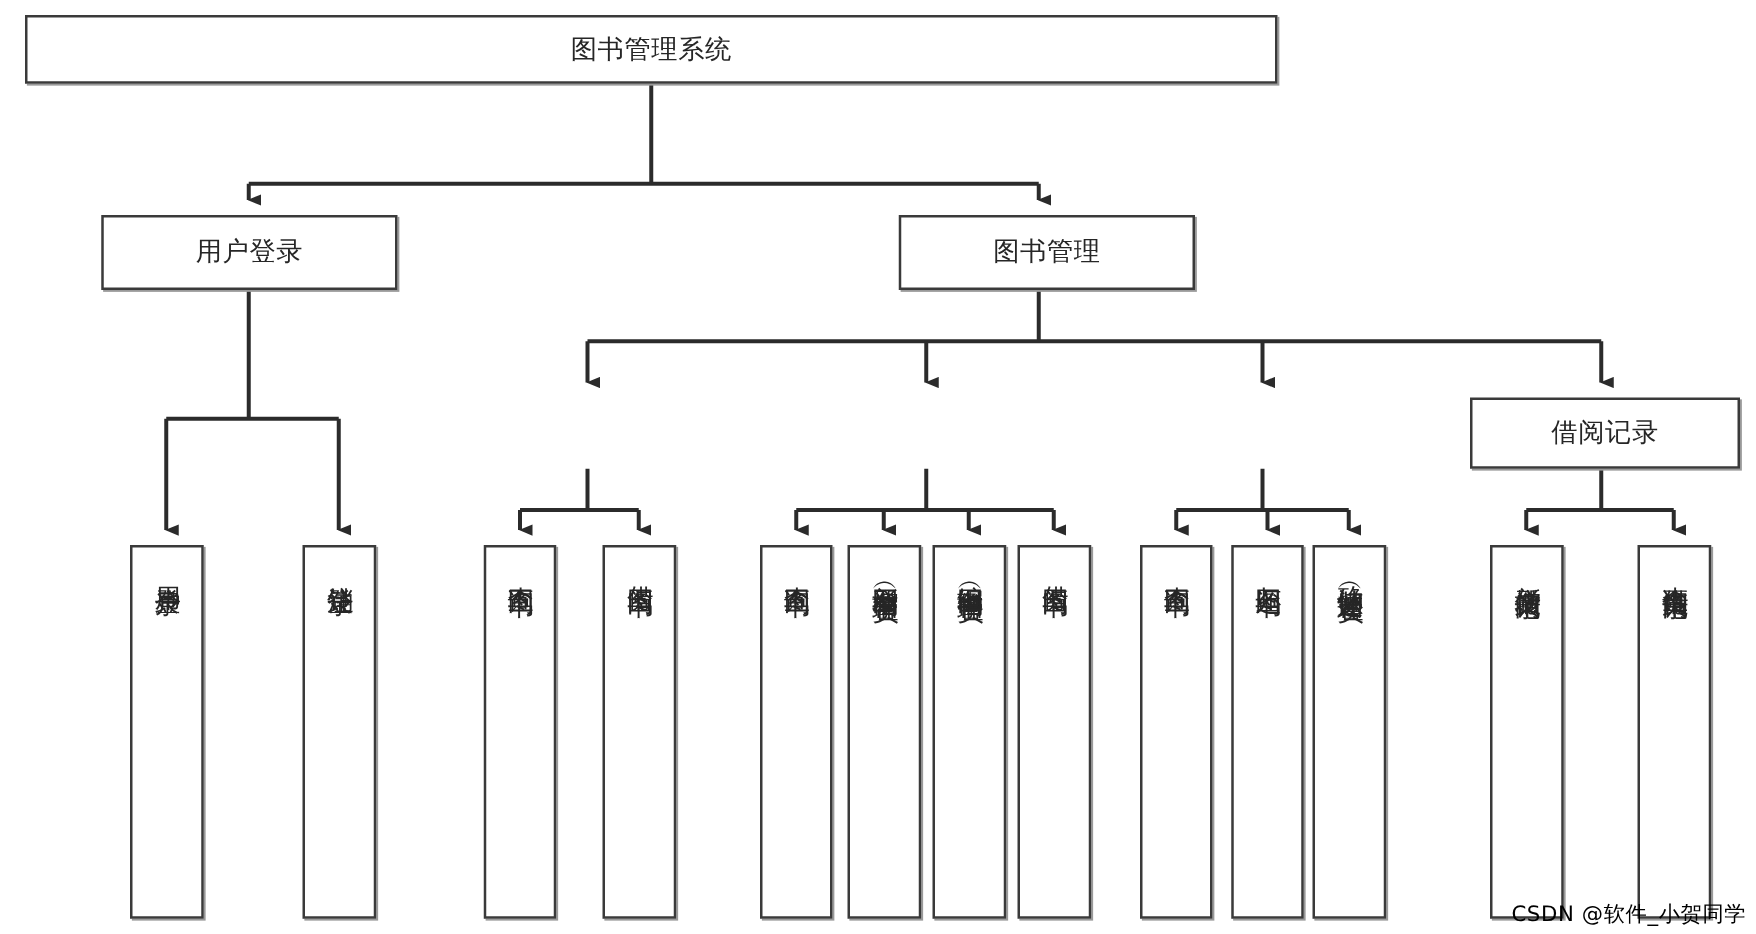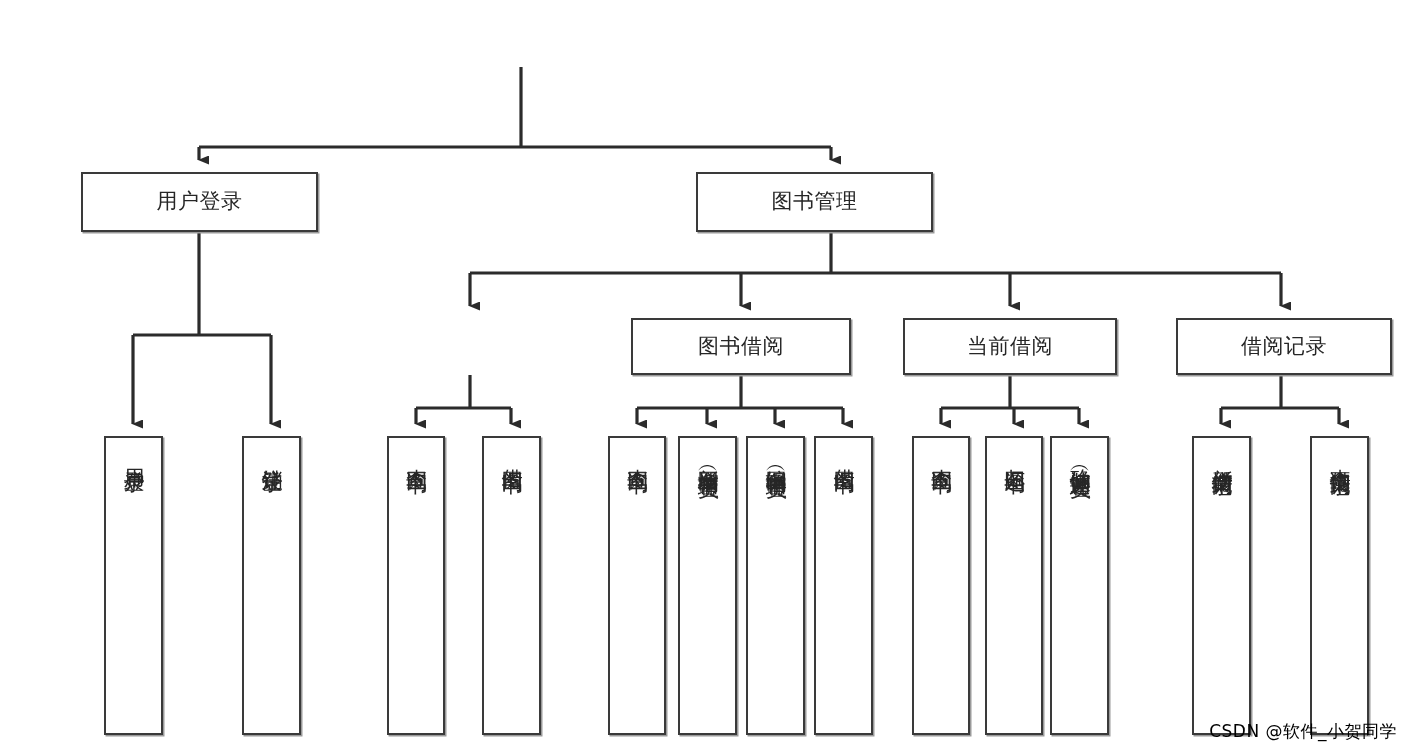--- a/index.html
+++ b/index.html
@@ -114,34 +114,31 @@
       <path d="M1014,408 L1014,424" marker-end="url(#arrow)"></path>
       <path d="M1079,408 L1079,424" marker-end="url(#arrow)"></path>
 
       <path d="M1281,375 L1281,408"></path>
       <path d="M1221,408 L1339,408"></path>
       <path d="M1221,408 L1221,424" marker-end="url(#arrow)"></path>
       <path d="M1339,408 L1339,424" marker-end="url(#arrow)"></path>
     </g>
   </svg>
 
+  <div class="node horizontal" style="left:20px; top:12px; width:1002px; height:55px;">
+    <span>图书管理系统</span>
+  </div>
 
   <div class="node horizontal" style="left:81px; top:172px; width:237px; height:60px;">
     <span>用户登录</span>
   </div>
-  <div class="node horizontal" style="left:696px; top:172px; width:237px; height:60px;">
+  <div class="node horizontal" style="left:719px; top:172px; width:237px; height:60px;">
     <span>图书管理</span>
   </div>
 
-  <div class="node horizontal" style="left:631px; top:318px; width:220px; height:57px;">
-    <span>图书借阅</span>
-  </div>
-  <div class="node horizontal" style="left:903px; top:318px; width:214px; height:57px;">
-    <span>当前借阅</span>
-  </div>
   <div class="node horizontal" style="left:1176px; top:318px; width:216px; height:57px;">
     <span>借阅记录</span>
   </div>
 
   <div class="node vertical" style="left:104px; top:436px; width:59px; height:299px;">
     <span class="vlabel">用户登录</span>
   </div>
   <div class="node vertical" style="left:242px; top:436px; width:59px; height:299px;">
     <span class="vlabel">注销登录</span>
   </div>

